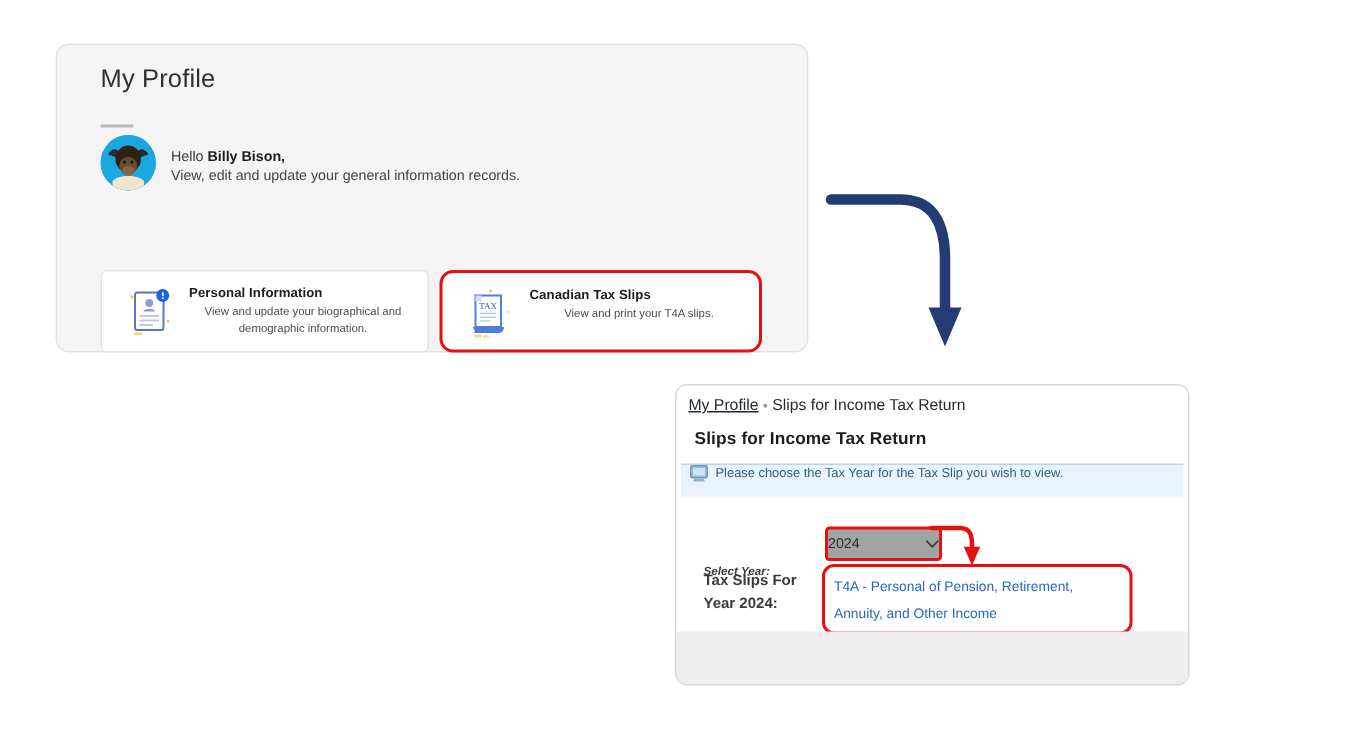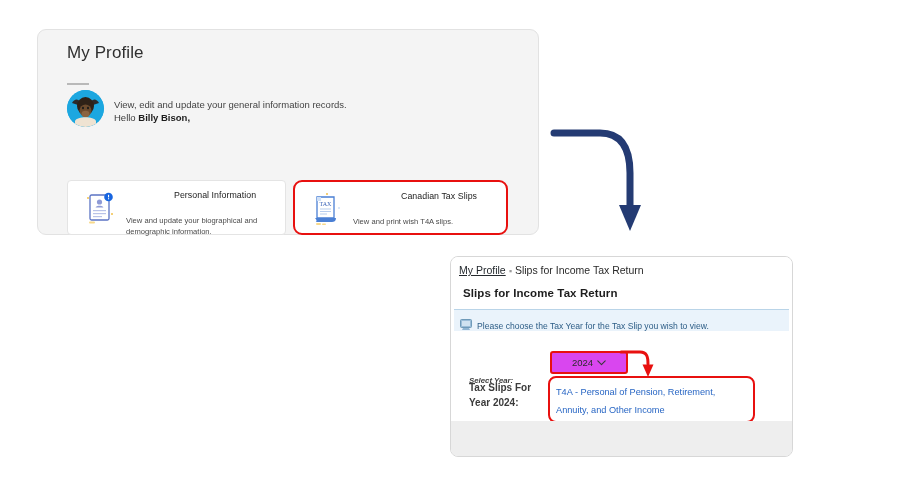--- a/index.html
+++ b/index.html
@@ -91,30 +91,30 @@
     height: 38px;
   }
   .tile-text {
     position: absolute;
     left: 58px;
     top: 9px;
     right: 7px;
   }
   .tile-title {
     font-size: 8.8px;
-    font-weight: normal;
+    font-weight: bold;
     color: #1b1b1b;
     letter-spacing: .05px;
-    margin-left: 48px;
   }
   .tile-desc {
-    margin-top: 16px;
+    margin-top: 3px;
     font-size: 7.6px;
     color: #4b4b4b;
     line-height: 1.42;
+    text-align: center;
   }
 
   
   #navy-arrow {
     position: absolute;
     left: 550px;
     top: 121px;
     width: 110px;
     height: 120px;
   }
@@ -181,21 +181,21 @@
     background: #b9d4e8;
   }
   #info-bar {
     position: absolute;
     left: 3px;
     right: 3px;
     top: 53px;
     height: 21px;
     background: #eaf3fb;
     display: flex;
-    align-items: flex-end;
+    align-items: flex-start;
   }
   #info-icon {
     margin-left: 6px;
     margin-right: 4px;
     flex: 0 0 auto;
   }
   #info-text {
     font-size: 8.6px;
     color: #2d5d86;
   }
@@ -213,28 +213,28 @@
     font-weight: bold;
     color: #3b3b3b;
     font-style: italic;
   }
   #year-select {
     position: absolute;
     left: 99px;
     top: 20px;
     width: 78px;
     height: 23px;
-    background: #d946ef;
+    background: #a3a3a3;
     border: 2px solid #e8100f;
     border-radius: 3px;
     box-sizing: border-box;
     display: flex;
     align-items: center;
     justify-content: space-between;
-    padding: 0 20px;
+    padding: 0 0;
     cursor: pointer;
   }
   #year-value {
     font-size: 9.5px;
     color: #2b2b2b;
   }
   #label-slips {
     position: absolute;
     left: 18px;
     top: 50px;
@@ -284,24 +284,24 @@
       <ellipse cx="18.5" cy="16" rx="8.5" ry="9" fill="#2e2117"></ellipse>
       <ellipse cx="18.5" cy="20.5" rx="6" ry="6" fill="#6b4a2d"></ellipse>
       <ellipse cx="18.5" cy="24" rx="4" ry="3.2" fill="#8a6441"></ellipse>
       <ellipse cx="16" cy="18" rx="1" ry="1.2" fill="#1a1a1a"></ellipse>
       <ellipse cx="21" cy="18" rx="1" ry="1.2" fill="#1a1a1a"></ellipse>
       <path d="M8 31 C10 26, 27 26, 29 31 L29 37 L8 37 Z" fill="#efe3d2"></path>
     </svg>
   </div>
 
   <div id="greeting-block">
-    <div id="greeting-line2">View, edit and update your general information records.</div>
     <div id="greeting-line1">
       <span>Hello </span><b>Billy Bison,</b>
     </div>
+    <div id="greeting-line2">View, edit and update your general information records.</div>
   </div>
 
   <div class="tile" id="tile-personal">
     <div class="tile-icon">
       <svg width="38" height="38" viewBox="0 0 38 38">
         <rect x="9" y="6" width="19" height="25" rx="1.5" fill="#ffffff" stroke="#5b73c4" stroke-width="1.3"></rect>
         <circle cx="18.5" cy="13" r="2.6" fill="#8e9ad6"></circle>
         <path d="M14.6 18.6 C15 16.2, 22 16.2, 22.4 18.6 Z" fill="#8e9ad6"></path>
         <rect x="12" y="21" width="13" height="1.2" fill="#b9c3e8"></rect>
         <rect x="12" y="24" width="13" height="1.2" fill="#b9c3e8"></rect>
@@ -331,21 +331,21 @@
         <rect x="12" y="23.5" width="7" height="1" fill="#b7cdee"></rect>
         <path d="M7 28 h21 c0 3 -2 4 -4 4 h-17 c2 0 2 -2 0 -4 z" fill="#4a7fd4"></path>
         <circle cx="19" cy="4" r="1" fill="#f2c14b"></circle>
         <circle cx="31" cy="18" r="1" fill="#cfe0f7"></circle>
         <rect x="8" y="33" width="5" height="2" rx="1" fill="#f7d98b"></rect>
         <rect x="14" y="33.5" width="4" height="1.6" rx=".8" fill="#f7d98b"></rect>
       </svg>
     </div>
     <div class="tile-text">
       <div class="tile-title">Canadian Tax Slips</div>
-      <div class="tile-desc">View and print wish T4A slips.</div>
+      <div class="tile-desc">View and print your T4A slips.</div>
     </div>
   </div>
 </div>
 
 <svg id="navy-arrow" viewBox="0 0 110 120">
   <path d="M4 12 H50 C72 12, 80 28, 80 52 V88" fill="none" stroke="#243b73" stroke-width="7" stroke-linecap="round"></path>
   <path d="M80 110 L69 84 L91 84 Z" fill="#243b73"></path>
 </svg>
 
 <div id="slips-panel">

